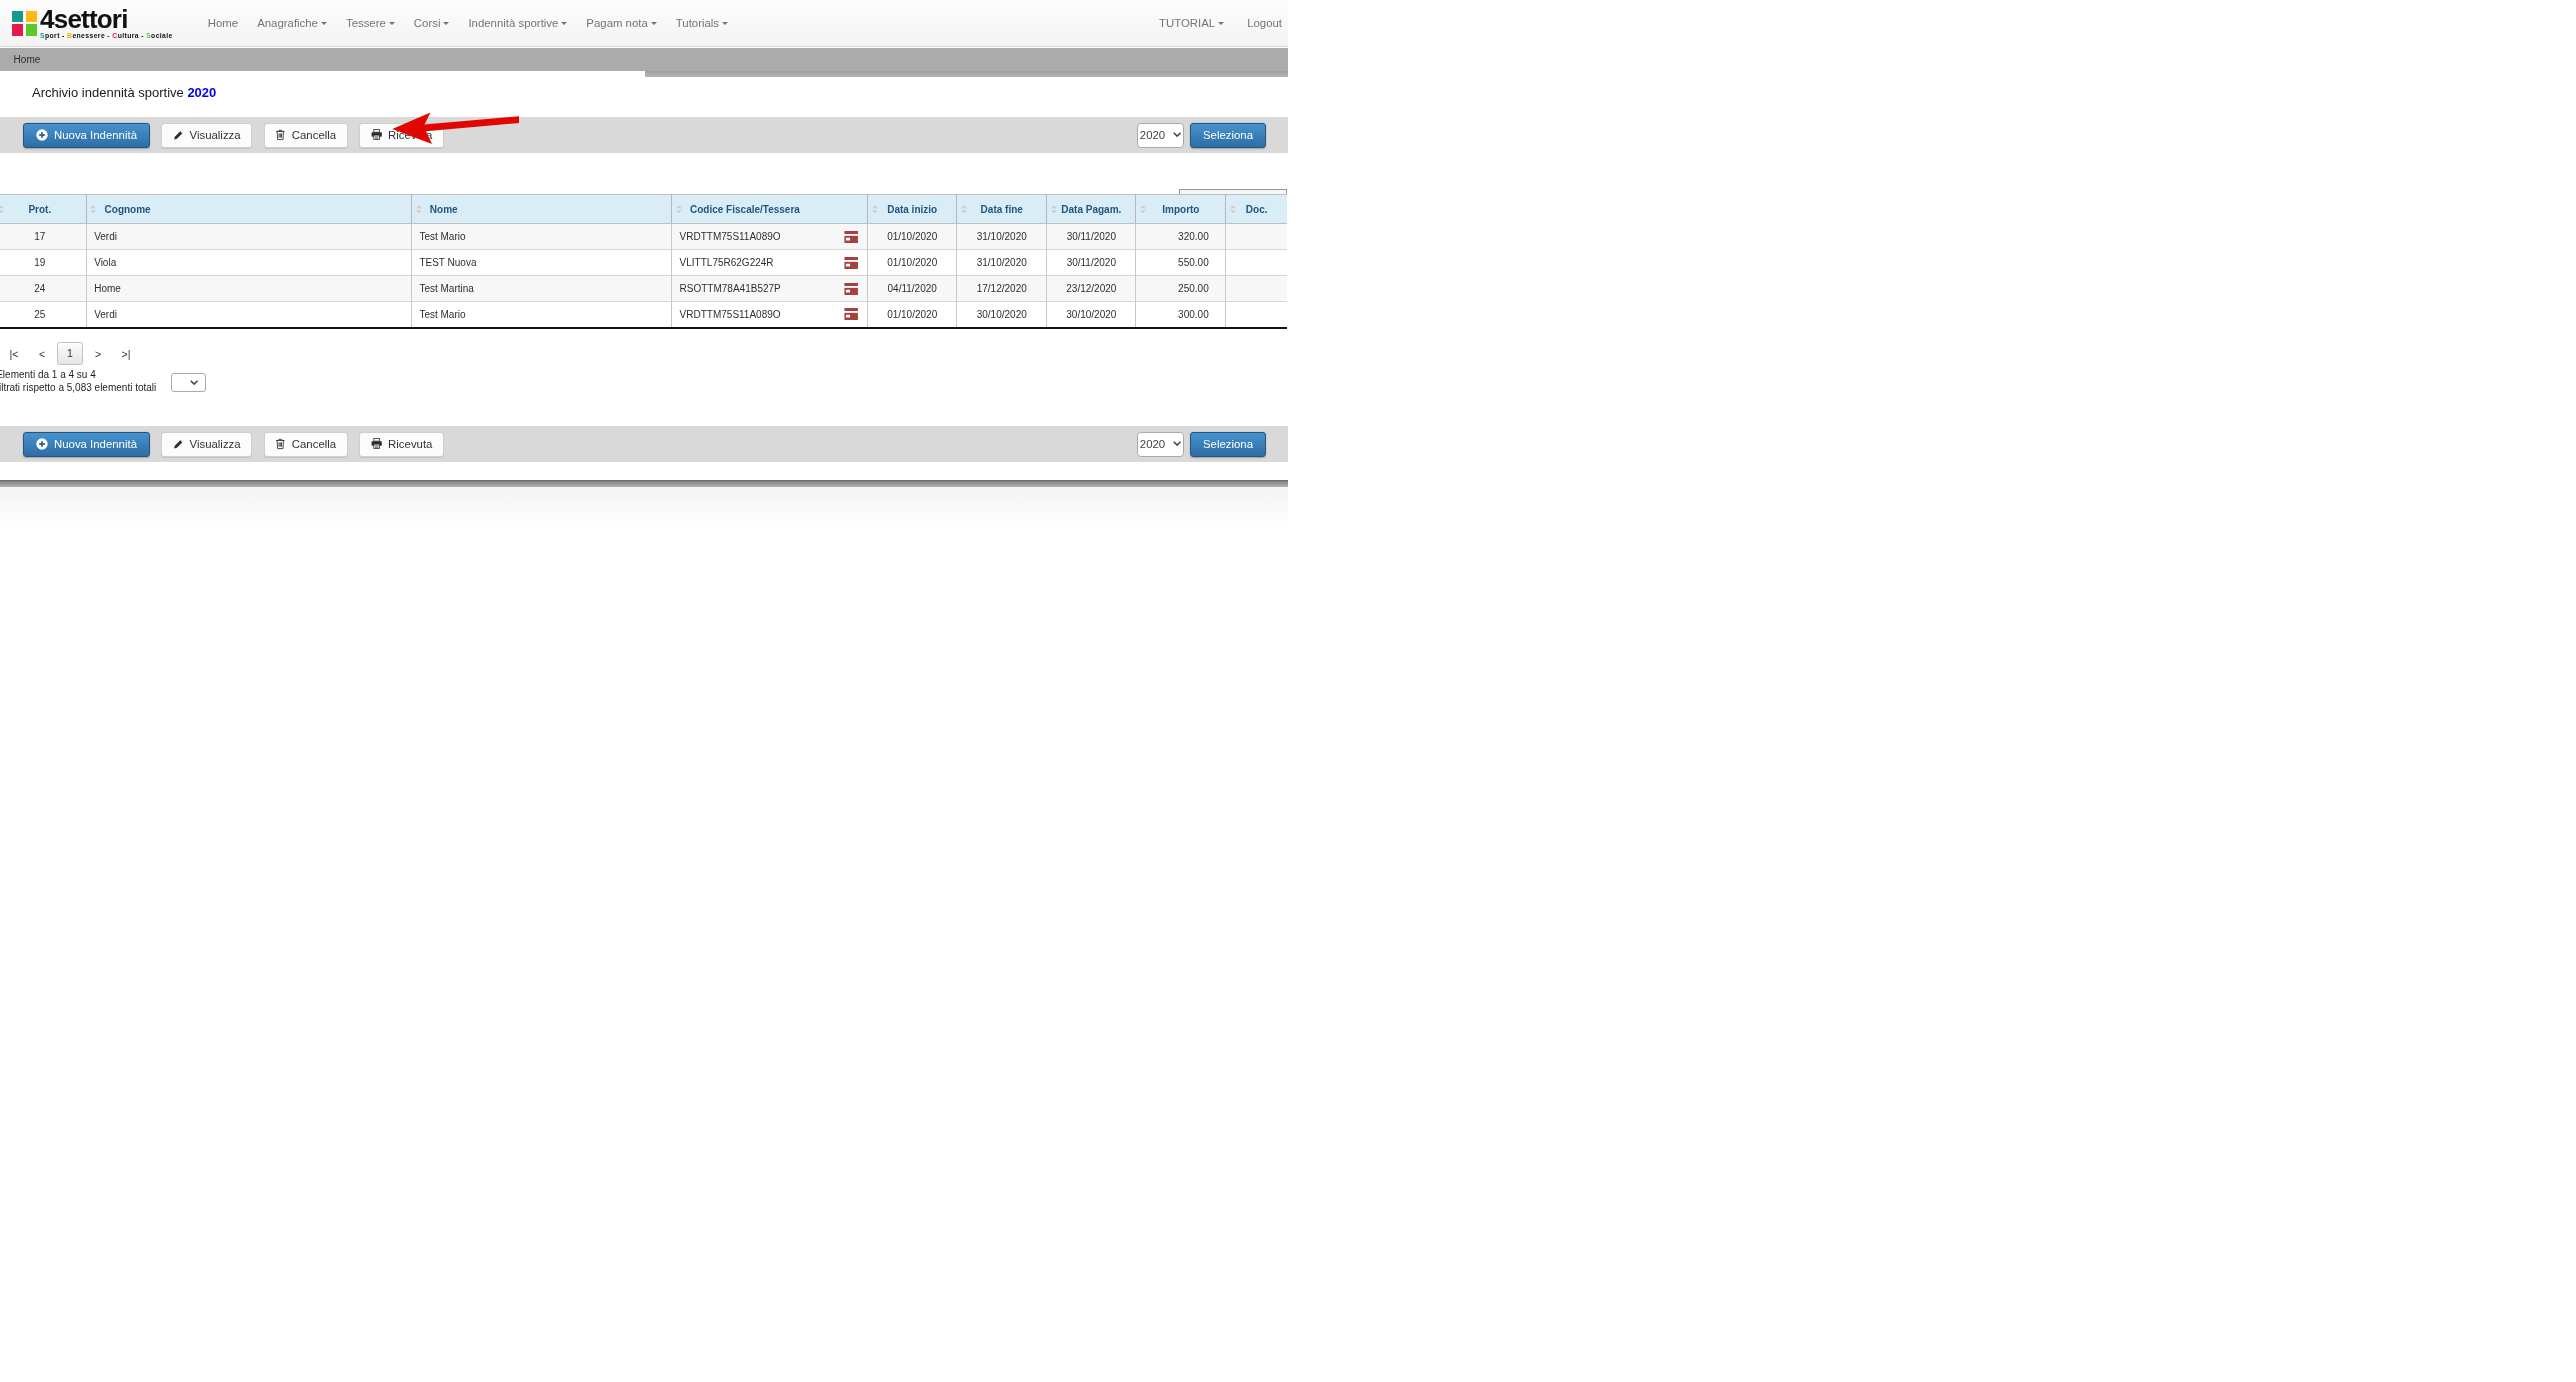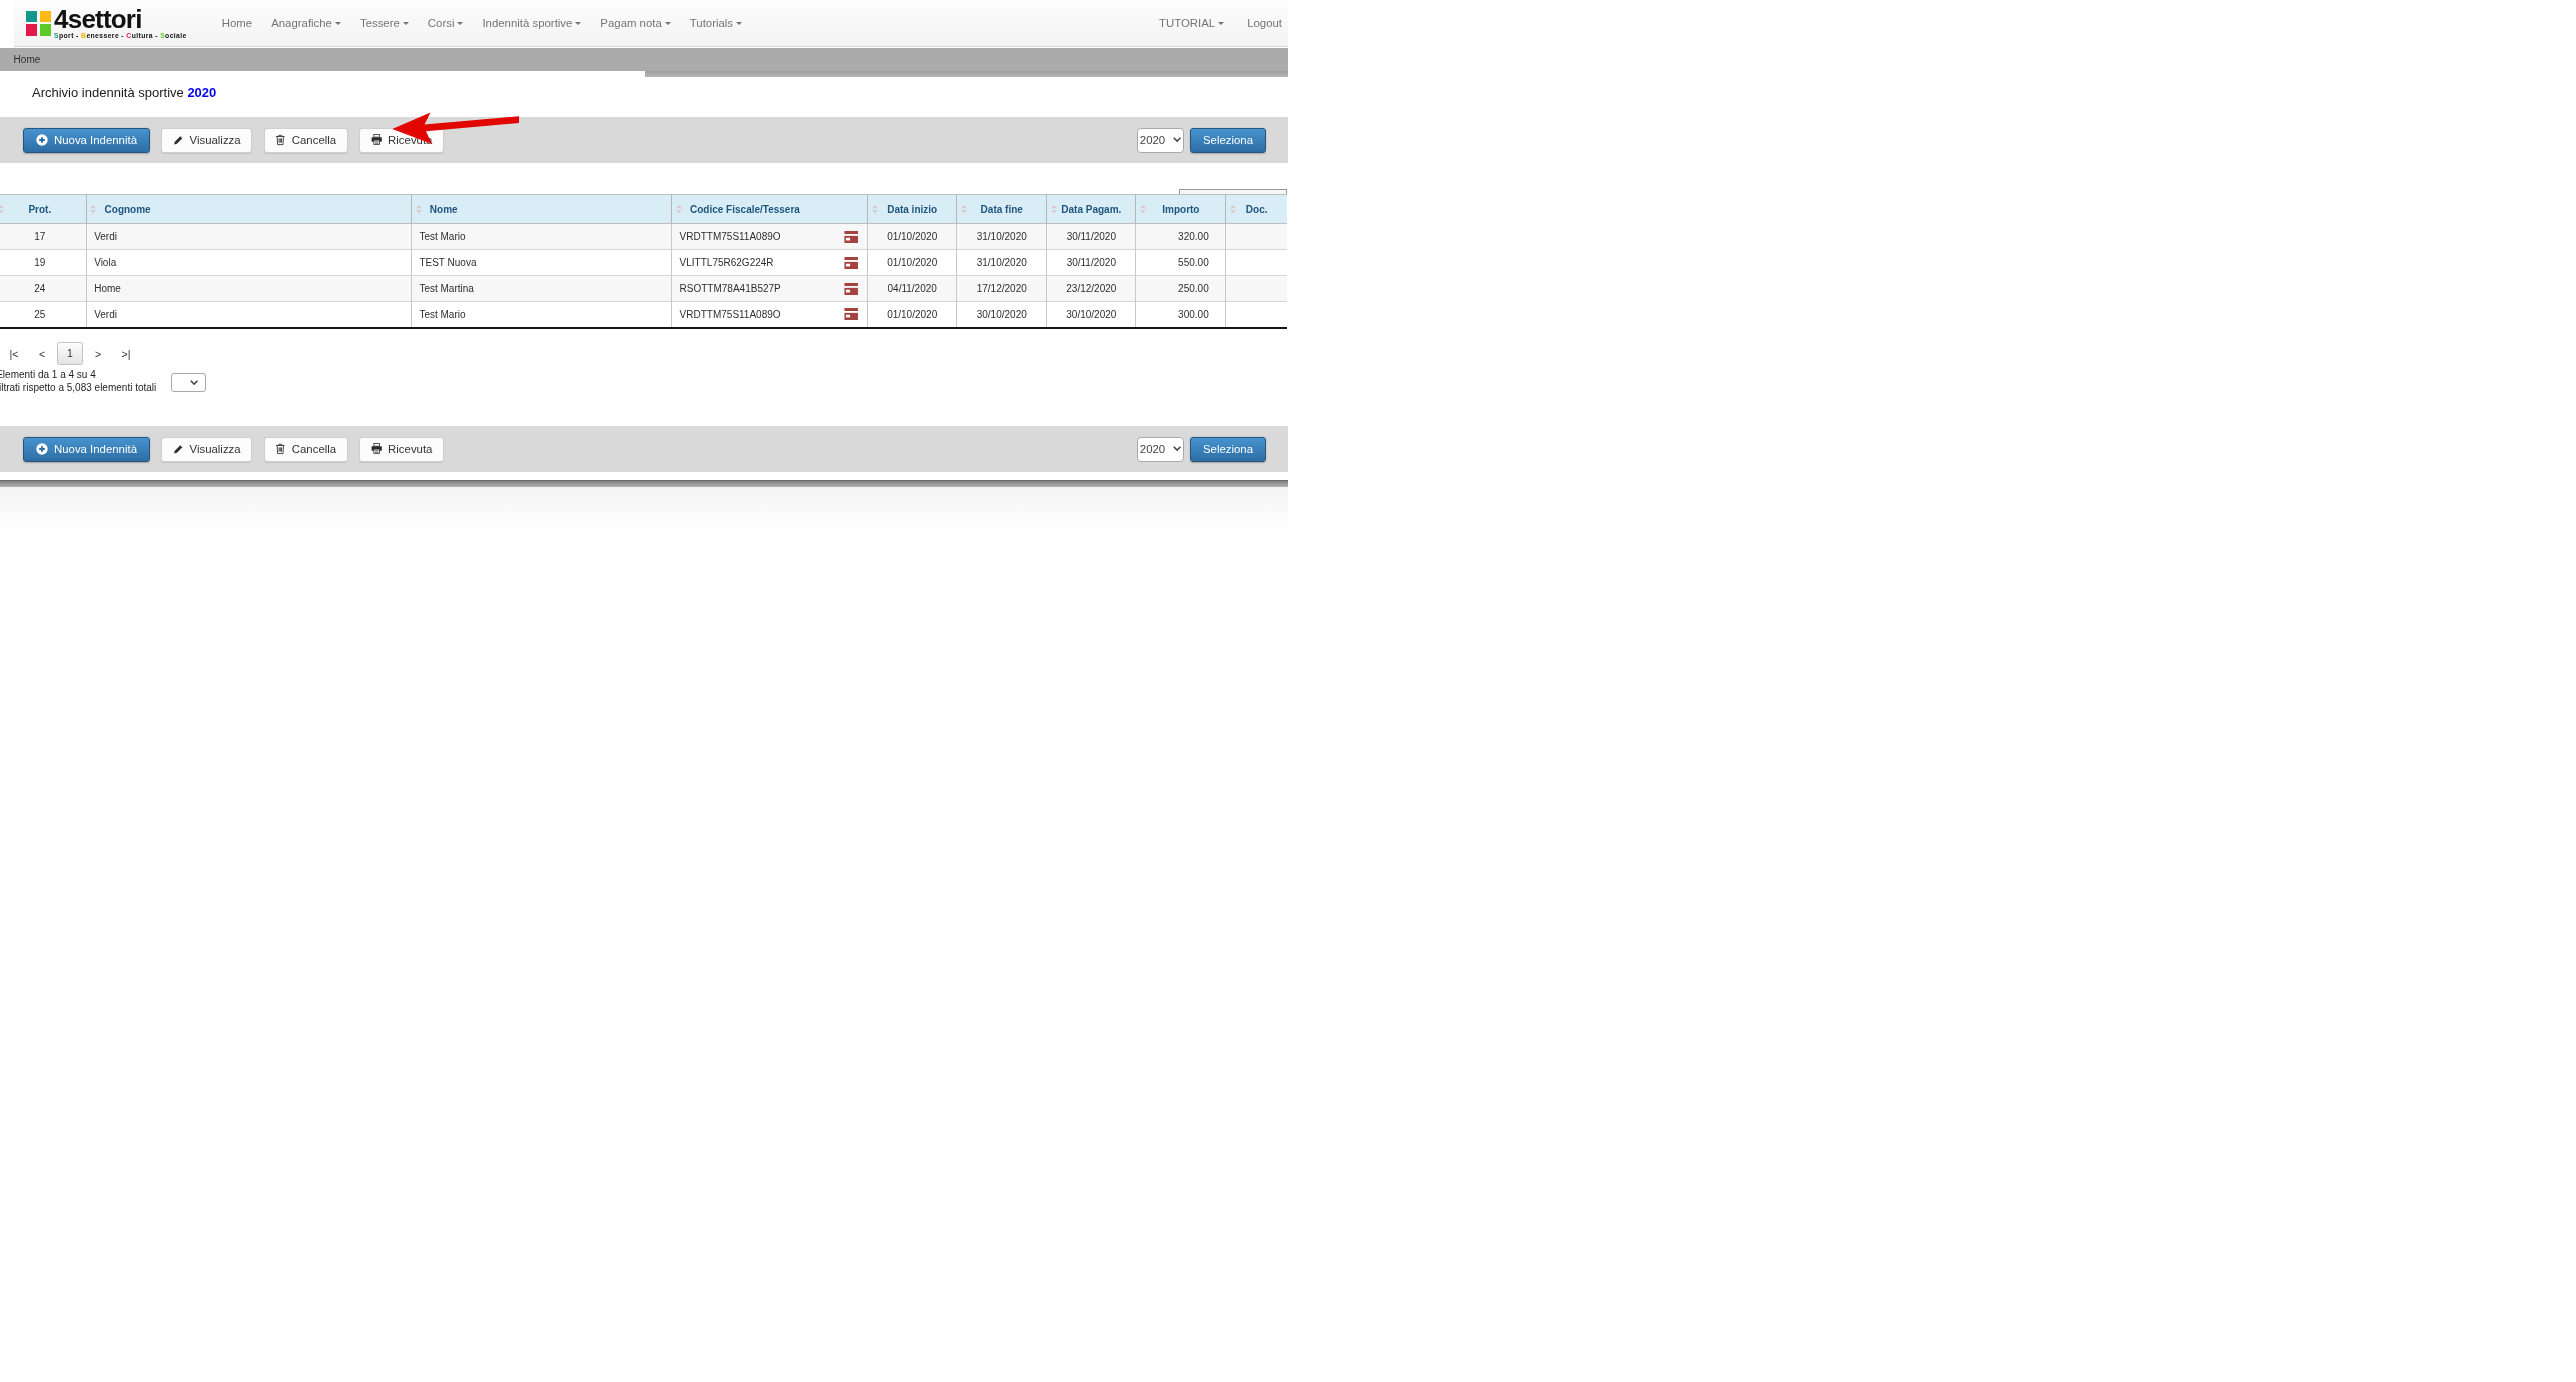--- a/index.html
+++ b/index.html
@@ -1,21 +1,21 @@
 <!DOCTYPE html>
 <html style="font-size:12px"><head>
 <meta charset="utf-8">
 <style>
   * { margin:0; padding:0; box-sizing:border-box; }
   html,body { background:#fff; }
   body { font-family:"Liberation Sans", sans-serif; }
   #page { position:relative; width:1288px; height:691px; overflow:hidden; background:#fff; }
 
   
-  .navbar { position:absolute; top:0; left:14px; right:0; height:47px;
+  .navbar { position:absolute; top:0; left:0; right:0; height:47px;
     background:linear-gradient(#fdfdfd,#f3f3f3); border-bottom:0.8px solid #d8d8d8;
     display:flex; align-items:center; }
   .brand { display:flex; align-items:flex-start; margin-left:12px; cursor:pointer; }
   .sq-grid { display:grid; grid-template-columns:11.4px 11.4px; grid-template-rows:11.4px 11.4px;
     gap:2.3px; margin-top:4.5px; }
   .sq { width:11.4px; height:11.4px; }
   .brand-text { margin-left:3px; line-height:1; }
   .brand-name { font-size:26px; font-weight:600; letter-spacing:-0.8px; color:#111; }
   .brand-tag { font-size:6.8px; font-weight:700; letter-spacing:0.4px; color:#111; margin-top:0.8px; }
   .nav-menu { display:flex; align-items:center; gap:19px; margin-left:35px; }
@@ -30,21 +30,21 @@
     display:flex; align-items:center; padding-left:13.6px; }
   .crumb-link { font-size:10px; color:#2e2e2e; text-decoration:none; cursor:pointer; }
   .crumb-ext { position:absolute; top:71px; left:645px; right:0; height:6px;
     background:linear-gradient(#9e9e9e,#b6b6b6); }
 
   
   .page-title { position:absolute; left:32px; top:85px; font-size:13px; color:#1a1a1a; }
   .page-title .yr { color:#0202ee; font-weight:700; }
 
   
-  .toolbar { position:absolute; left:0; right:0; height:46px; background:#d9d9d9;
+  .toolbar { position:absolute; left:0; right:0; height:36px; background:#d9d9d9;
     display:flex; align-items:center; padding:0 22px 0 23px; }
   .tb-top { top:117px; } .tb-bottom { top:426px; }
   .btn-group { display:flex; gap:11.4px; }
   .btn { height:25px; display:inline-flex; align-items:center; gap:6px; padding:0 10.6px;
     border-radius:3px; font-size:11.4px; cursor:pointer; white-space:nowrap; }
   .btn-blue { background:linear-gradient(#4693cf,#2e6da4); border:0.8px solid #24557f;
     color:#fff; box-shadow:0 0.8px 1.5px rgba(0,0,0,.25); padding:0 12px; }
   .btn-white { background:#fcfcfc; border:0.8px solid #cfcfcf; color:#333;
     box-shadow:0 0.8px 0.8px rgba(0,0,0,.10); }
   .tb-right { margin-left:auto; display:flex; align-items:center; gap:6px; }

